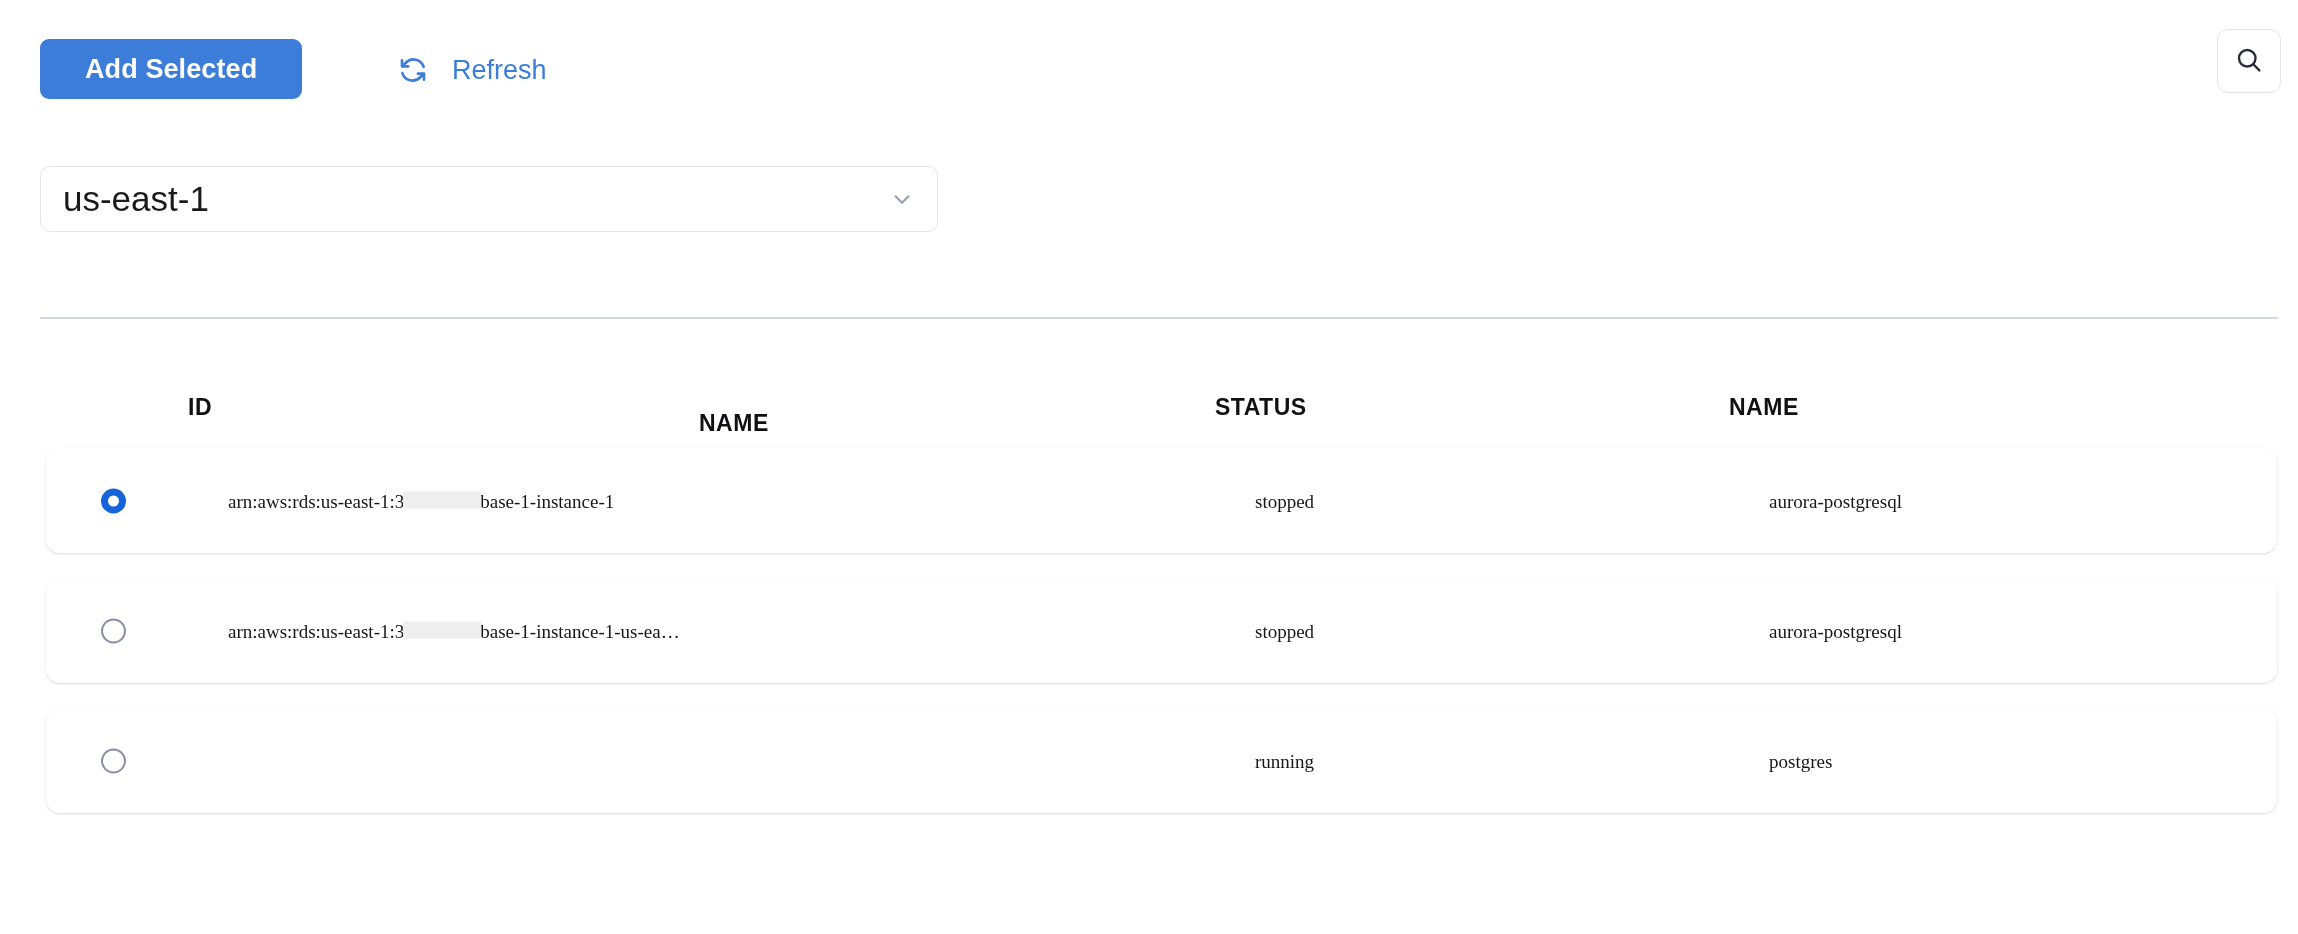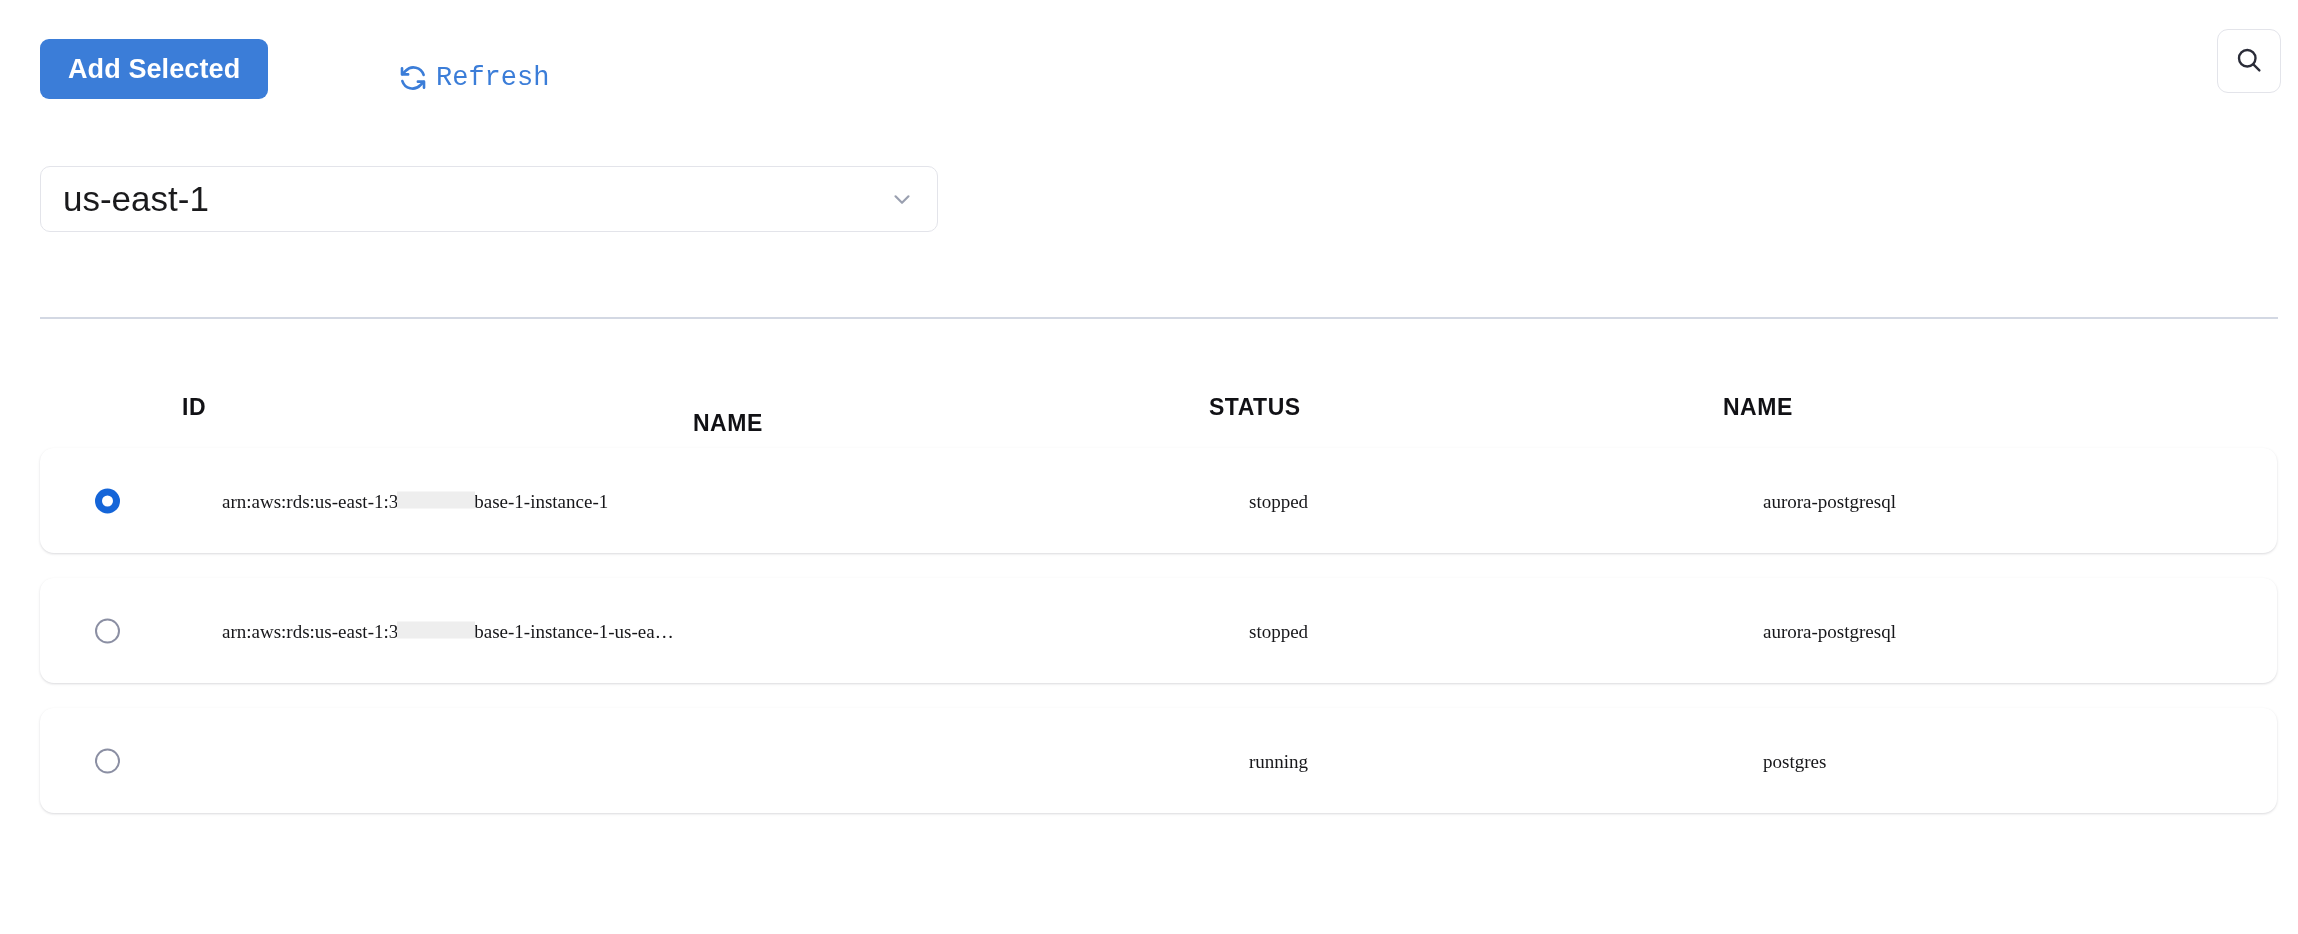--- a/index.html
+++ b/index.html
@@ -24,47 +24,47 @@
     position: absolute;
     left: 0; top: 0;
     width: 2298px;
     height: 152px;
   }
 
   .add-selected-btn {
     position: absolute;
     left: 40px; top: 39px;
     height: 60px;
-    padding: 0 28px;
+    padding: 0 45px;
     background: #3b7dd8;
     color: #ffffff;
     border: none;
     border-radius: 9px;
     font-family: "Liberation Sans", sans-serif;
     font-size: 27px;
     font-weight: bold;
     letter-spacing: 0.1px;
     cursor: pointer;
     display: flex;
     align-items: center;
     justify-content: center;
     white-space: nowrap;
   }
 
   .refresh-btn {
     position: absolute;
-    left: 398px; top: 56px;
+    left: 398px; top: 48px;
     height: 44px;
     display: flex;
     align-items: center;
-    gap: 8px;
+    gap: 24px;
     background: transparent;
     border: none;
     color: #3b7dd8;
-    font-family: Liberation Mono, monospace;
+    font-family: Liberation Sans, sans-serif;
     font-size: 27px;
     cursor: pointer;
     white-space: nowrap;
   }
   .refresh-btn .refresh-icon { display: flex; align-items: center; }
 
   .search-btn {
     position: absolute;
     left: 2217px; top: 29px;
     width: 64px; height: 64px;
@@ -113,20 +113,21 @@
     width: 2238px;
     height: 2px;
     background: #d3d8e3;
   }
 
   
   .table-area {
     position: absolute;
     left: 0; top: 380px;
     width: 2298px;
+    padding-left: 6px;
   }
 
   .table-header {
     position: relative;
     height: 60px;
     width: 2298px;
   }
   .th {
     position: absolute;
     top: 14px;

